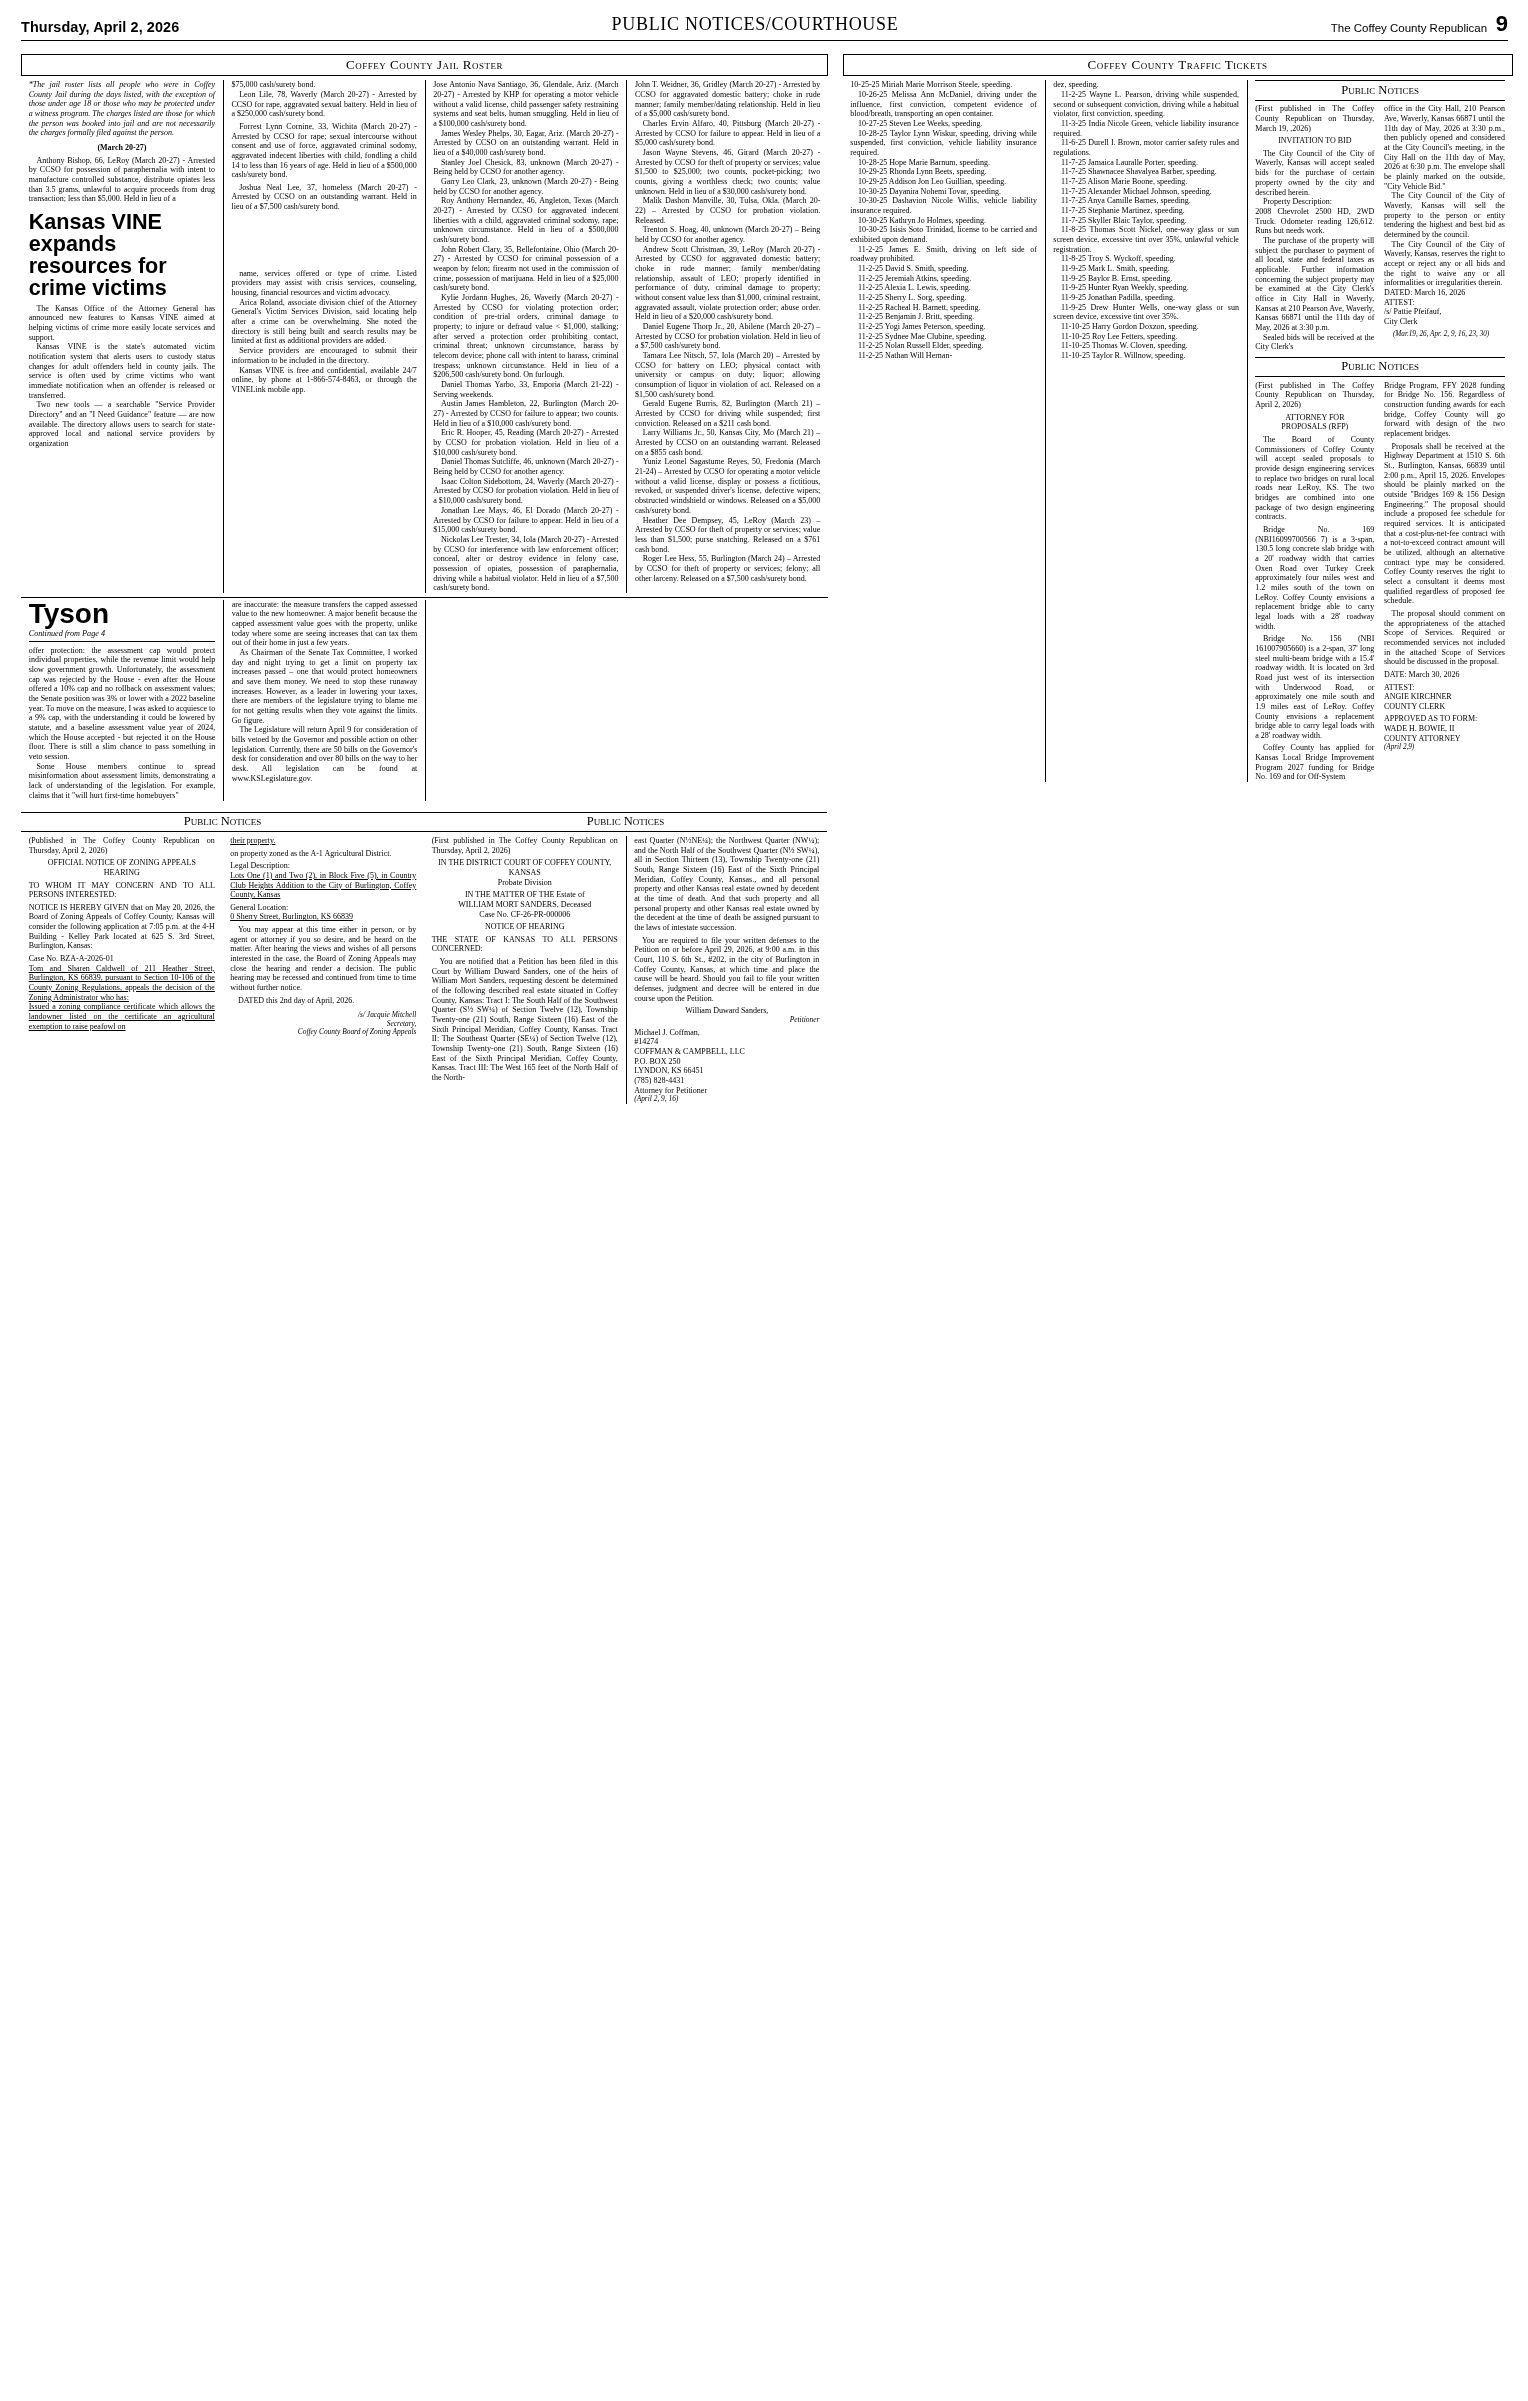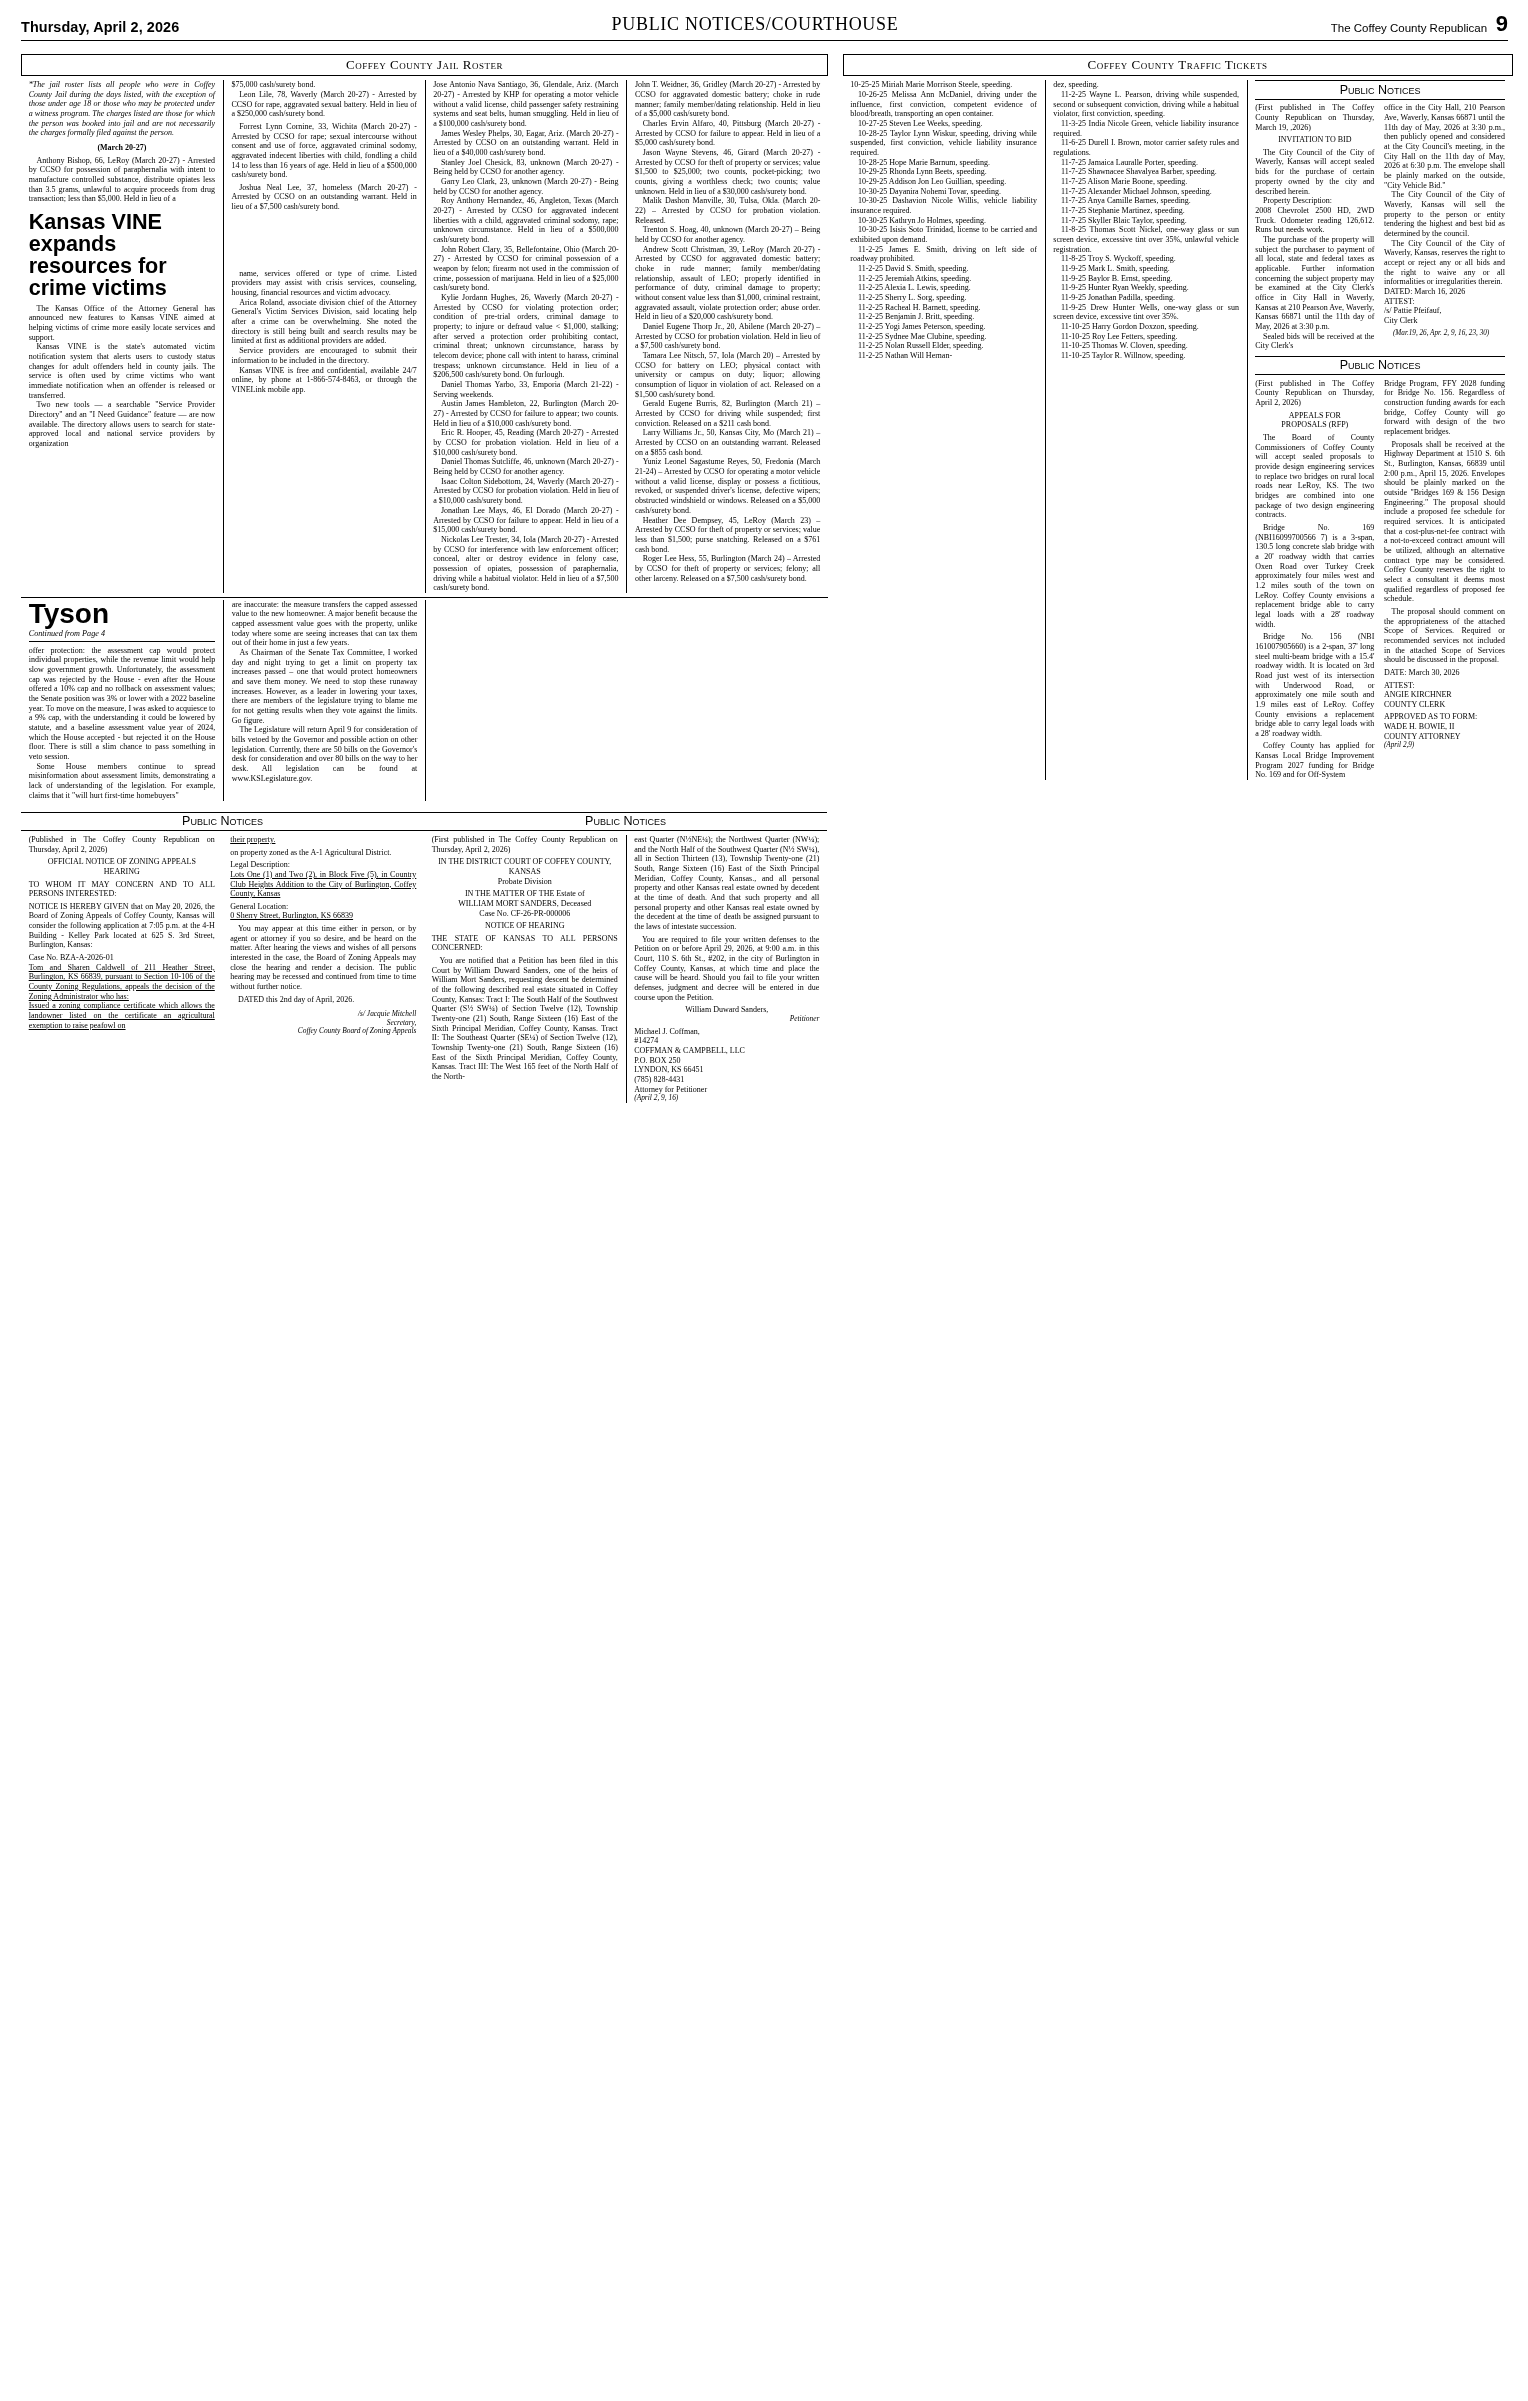--- a/index.html
+++ b/index.html
@@ -46,21 +46,21 @@
     margin-bottom:3.8px;
   }
   .pn-head {
     border-top:1.4px solid #000;
     border-bottom:1.4px solid #000;
     text-align:center;
     font-variant:small-caps;
     font-size:12.5px;
     padding:1.4px 0 1.9px 0;
     margin:4.8px 0 3.8px 0;
-    font-family:Liberation Sans, sans-serif;
+    font-family:Liberation Serif, serif;
   }
 
   
   p, .p {
     font-size:8px;
     line-height:1.21;
     margin:0;
     text-align:justify;
     text-justify:inter-word;
     hyphens:auto;
@@ -366,21 +366,21 @@
               <div class="sp-s"></div>
               <p class="ital" style="font-size:7.2px;padding-left:9px;">(Mar.19, 26, Apr. 2, 9, 16, 23, 30)</p>
             </div>
           </div>
 
           <div class="pn-head">Public Notices</div>
           <div class="cols col-noline">
             <div class="col col-noline" style="width:127px; padding:0 4.8px 0 0;">
               <p class="p bold">(First published in The Coffey County Republican on Thursday, April 2, 2026)</p>
               <div class="sp-s"></div>
-              <p class="ctr bold">APPEALS FOR</p>
+              <p class="ctr bold">ATTORNEY FOR</p>
               <p class="ctr bold">PROPOSALS (RFP)</p>
               <div class="sp-s"></div>
               <p class="ind">The Board of County Commissioners of Coffey County will accept sealed proposals to provide design engineering services to replace two bridges on rural local roads near LeRoy, KS. The two bridges are combined into one package of two design engineering contracts.</p>
               <div class="sp-s"></div>
               <p class="ind">Bridge No. 169 (NBI16099700566 7) is a 3-span, 130.5 long concrete slab bridge with a 20' roadway width that carries Oxen Road over Turkey Creek approximately four miles west and 1.2 miles south of the town on LeRoy. Coffey County envisions a replacement bridge able to carry legal loads with a 28' roadway width.</p>
               <div class="sp-s"></div>
               <p class="ind">Bridge No. 156 (NBI 161007905660) is a 2-span, 37' long steel multi-beam bridge with a 15.4' roadway width. It is located on 3rd Road just west of its intersection with Underwood Road, or approximately one mile south and 1.9 miles east of LeRoy. Coffey County envisions a replacement bridge able to carry legal loads with a 28' roadway width.</p>
               <div class="sp-s"></div>
               <p class="ind">Coffey County has applied for Kansas Local Bridge Improvement Program 2027 funding for Bridge No. 169 and for Off-System</p>
             </div>

